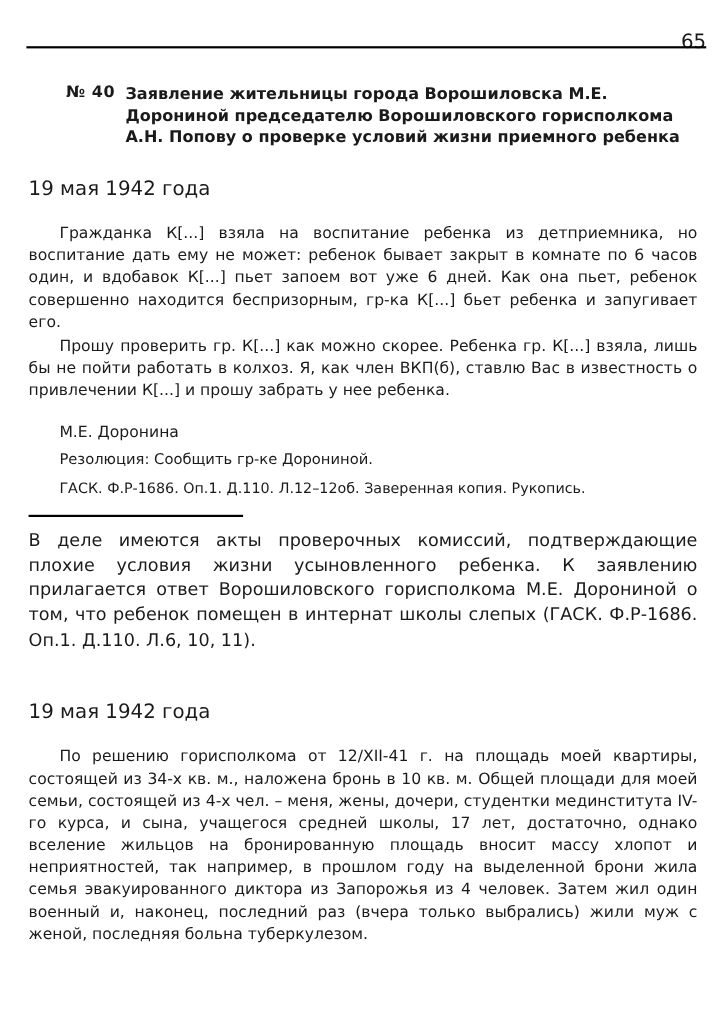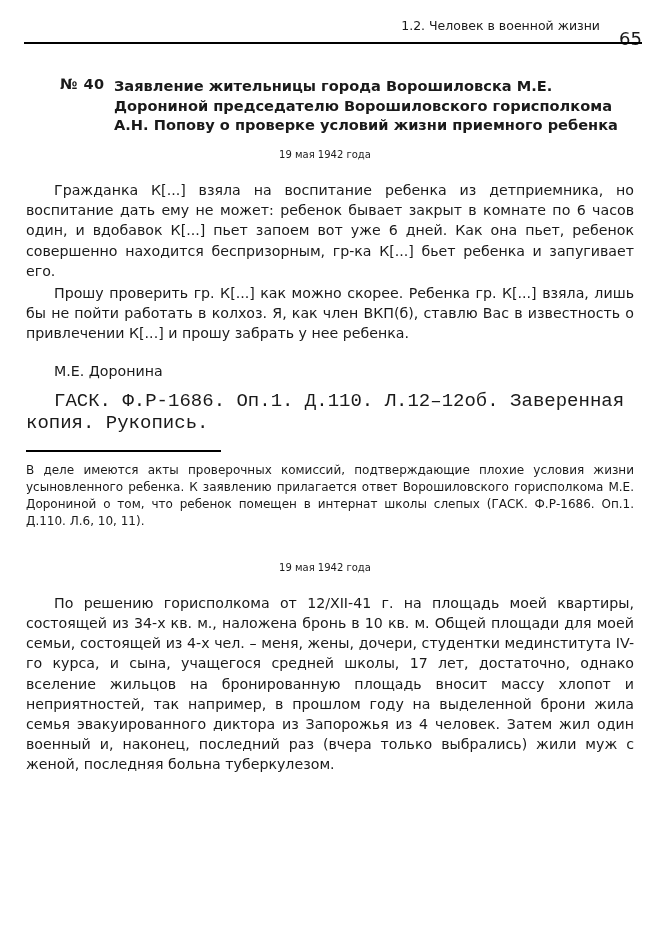--- a/index.html
+++ b/index.html
@@ -68,23 +68,23 @@
     white-space: nowrap;
     letter-spacing: 0.5px;
   }
   .doc-title {
     flex: 1 1 auto;
     font-size: 14.6px;
     font-weight: bold;
     line-height: 1.35;
   }
   .doc-date {
-    text-align: center;
-    font-size: 10px;
-    margin-top: 14px;
+    text-align: left;
+    font-size: 18px;
+    margin-top: 26px;
     padding-right: 10px;
   }
   p.body {
     font-size: 14.2px;
     line-height: 1.42;
     text-align: justify;
     margin: 0;
     text-indent: 28px;
     hyphens: manual;
   }
@@ -99,61 +99,60 @@
     font-size: 14.2px;
     margin: 20px 0 0 0;
   }
   p.resolution {
     text-indent: 28px;
     font-size: 13.4px;
     margin: 10px 0 0 0;
   }
   p.archive {
     text-indent: 28px;
-    font-size: 19px;
+    font-size: 13px;
     margin: 11px 0 0 0;
-    font-family: Liberation Mono, monospace;
   }
   .note-rule {
     width: 195px;
     height: 1.5px;
     background: #000;
     margin: 16px 0 10px 0;
   }
   p.note {
-    font-size: 12px;
+    font-size: 16px;
     line-height: 1.42;
     text-align: justify;
     margin: 0;
     text-indent: 0;
   }
   .spacer-20 { height: 18px; }
 </style>
 </head>
 <body>
 
 <div class="page">
 
   <div class="header">
-    <div class="running-title">1.2. Человек в военной жизни</div>
     <div class="folio">65</div>
     <div class="header-rule"></div>
   </div>
 
   <div class="content">
 
     <div class="doc-head">
       <div class="doc-num">№ 40</div>
       <div class="doc-title">Заявление жительницы города Ворошиловска М.Е. Дорониной председателю Ворошиловского горисполкома А.Н. Попову о проверке условий жизни приемного ребенка</div>
     </div>
     <div class="doc-date">19 мая 1942 года</div>
 
     <p class="body first">Гражданка К[...] взяла на воспитание ребенка из детприемника, но воспитание дать ему не может: ребенок бывает закрыт в комнате по 6 часов один, и вдобавок К[...] пьет запоем вот уже 6 дней. Как она пьет, ребенок совершенно находится беспризорным, гр-ка К[...] бьет ребенка и запугивает его.</p>
     <p class="body">Прошу проверить гр. К[...] как можно скорее. Ребенка гр. К[...] взяла, лишь бы не пойти работать в колхоз. Я, как член ВКП(б), ставлю Вас в известность о привлечении К[...] и прошу забрать у нее ребенка.</p>
     <p class="signature">М.Е. Доронина</p>
+    <p class="resolution">Резолюция: Сообщить гр-ке Дорониной.</p>
     <p class="archive">ГАСК. Ф.Р-1686. Оп.1. Д.110. Л.12–12об. Заверенная копия. Рукопись.</p>
 
     <div class="note-rule"></div>
     <p class="note">В деле имеются акты проверочных комиссий, подтверждающие плохие условия жизни усыновленного ребенка. К заявлению прилагается ответ Ворошиловского горисполкома М.Е. Дорониной о том, что ребенок помещен в интернат школы слепых (ГАСК. Ф.Р-1686. Оп.1. Д.110. Л.6, 10, 11).</p>
 
     <div class="spacer-20"></div>
 
     <div class="doc-date">19 мая 1942 года</div>
 
     <p class="body first">По решению горисполкома от 12/XII-41 г. на площадь моей квартиры, состоящей из 34-х кв. м., наложена бронь в 10 кв. м. Общей площади для моей семьи, состоящей из 4-х чел. – меня, жены, дочери, студентки мединститута IV-го курса, и сына, учащегося средней школы, 17 лет, достаточно, однако вселение жильцов на бронированную площадь вносит массу хлопот и неприятностей, так например, в прошлом году на выделенной брони жила семья эвакуированного диктора из Запорожья из 4 человек. Затем жил один военный и, наконец, последний раз (вчера только выбрались) жили муж с женой, последняя больна туберкулезом.</p>

